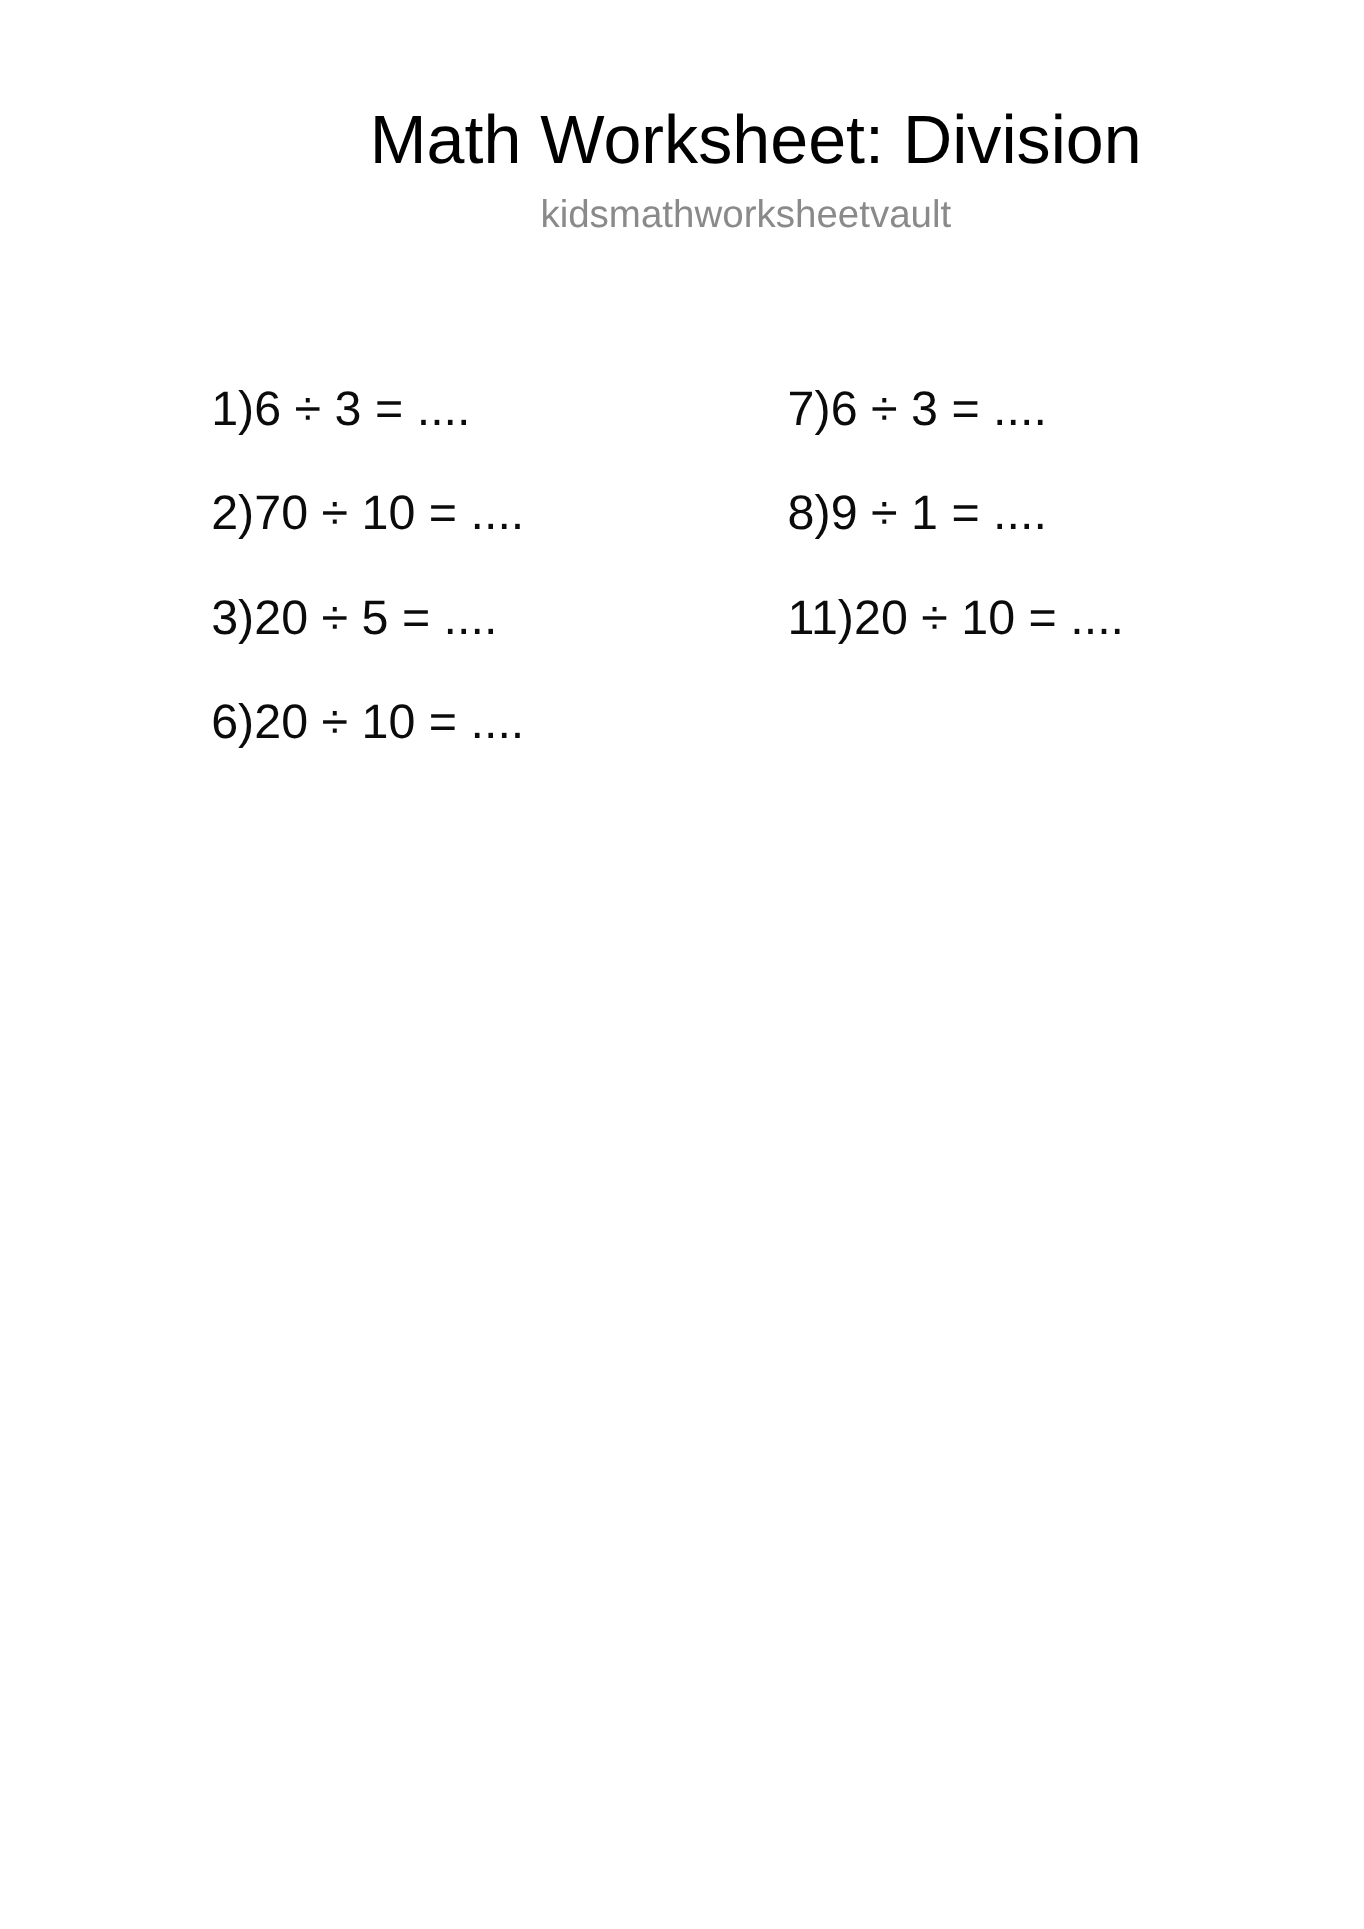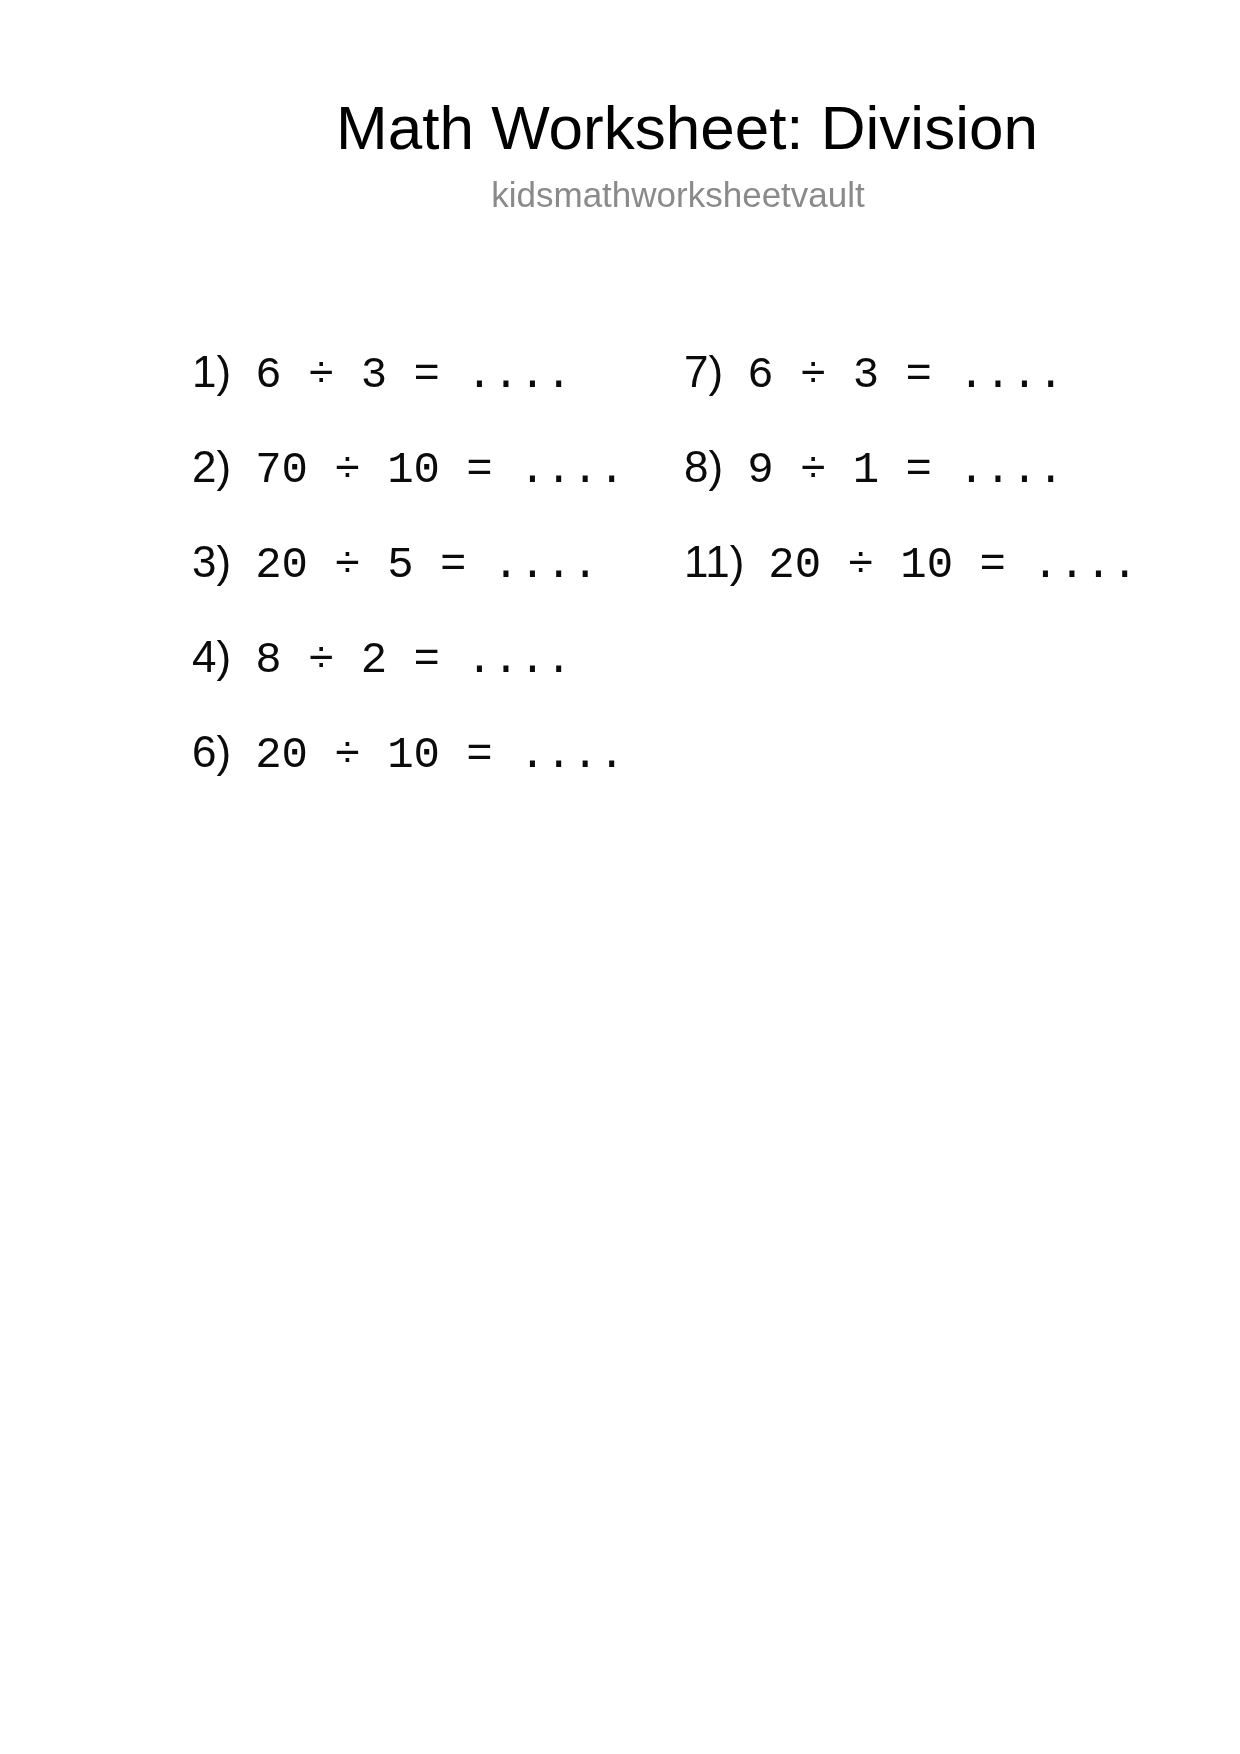--- a/index.html
+++ b/index.html
@@ -34,46 +34,43 @@
     font-size: 35px;
     line-height: 1;
     color: #8a8a8a;
     white-space: nowrap;
   }
   .col {
     position: absolute;
     top: 324px;
   }
   .col-left  { left: 192px; }
-  .col-right { left: 684px; }
+  .col-right { left: 716px; }
   .problem {
     height: 95px;
     line-height: 95px;
     font-size: 44px;
     color: #0b0b0b;
     white-space: nowrap;
   }
   .pexpr {
-    margin-left: 24px;
-    font-family: Liberation Mono, monospace;
   }
 </style>
 </head>
 <body>
 
 <div class="page">
 
   <div class="title">Math Worksheet: Division</div>
   <div class="subtitle">kidsmathworksheetvault</div>
 
   <div class="col col-left">
     <div class="problem"><span class="pnum">1)</span><span class="pexpr">6 ÷ 3 = ....</span></div>
     <div class="problem"><span class="pnum">2)</span><span class="pexpr">70 ÷ 10 = ....</span></div>
     <div class="problem"><span class="pnum">3)</span><span class="pexpr">20 ÷ 5 = ....</span></div>
-    <div class="problem"><span class="pnum">4)</span><span class="pexpr">8 ÷ 2 = ....</span></div>
     <div class="problem"><span class="pnum">6)</span><span class="pexpr">20 ÷ 10 = ....</span></div>
   </div>
 
   <div class="col col-right">
     <div class="problem"><span class="pnum">7)</span><span class="pexpr">6 ÷ 3 = ....</span></div>
     <div class="problem"><span class="pnum">8)</span><span class="pexpr">9 ÷ 1 = ....</span></div>
     <div class="problem"><span class="pnum">11)</span><span class="pexpr">20 ÷ 10 = ....</span></div>
   </div>
 
 </div>

